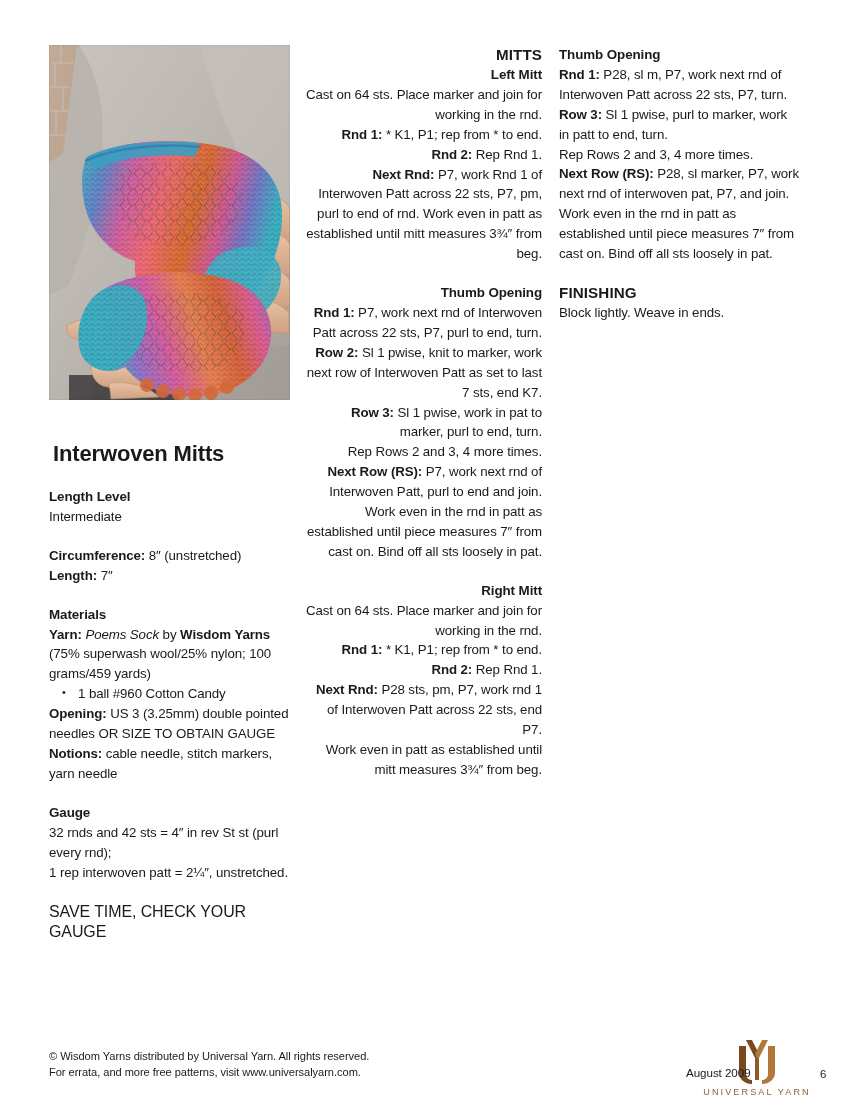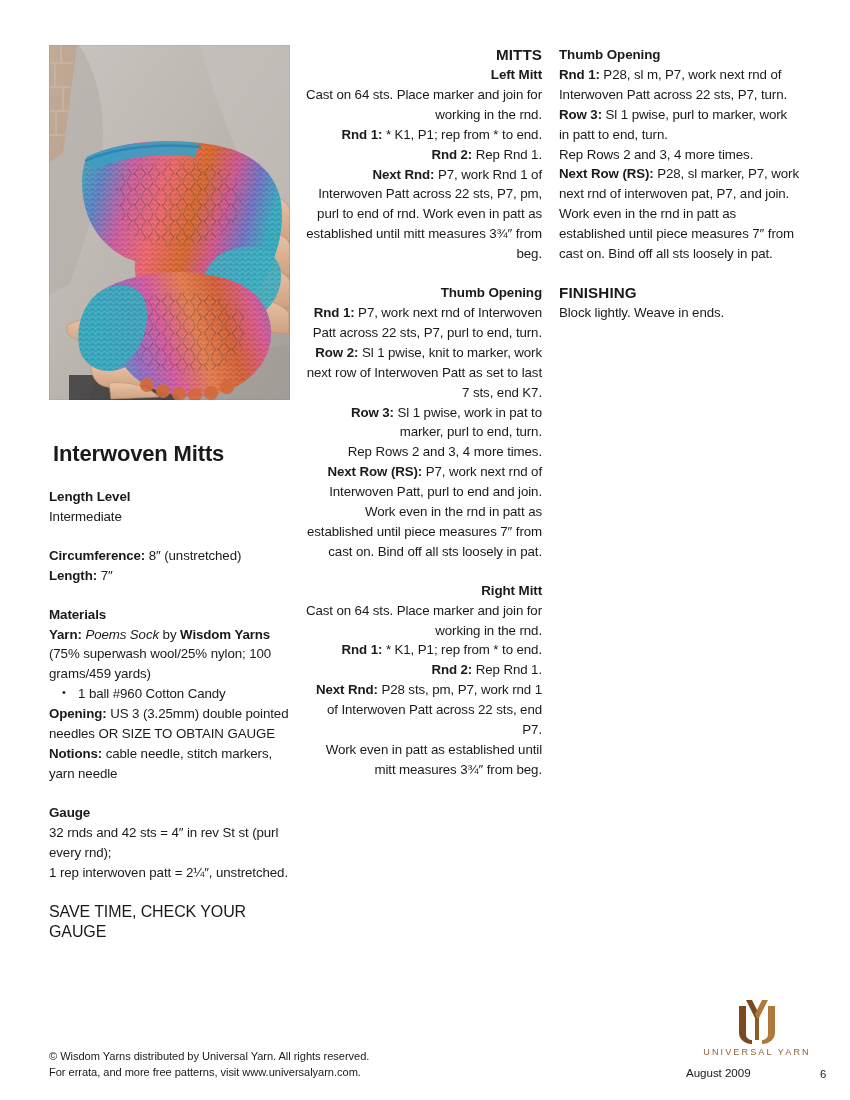--- a/index.html
+++ b/index.html
@@ -121,21 +121,21 @@
   .footer-pageno {
     position: absolute;
     left: 820px;
     top: 1068px;
     font-size: 11.4px;
   }
 
   .logo {
     position: absolute;
     left: 700px;
-    top: 1000px;
+    top: 1040px;
     width: 114px;
     text-align: center;
   }
   .logo-mark { display: block; margin: 0 auto; }
   .logo-word {
     display: block;
     margin-top: 3px;
     font-size: 9.1px;
     letter-spacing: 2.1px;
     color: #8a6338;

